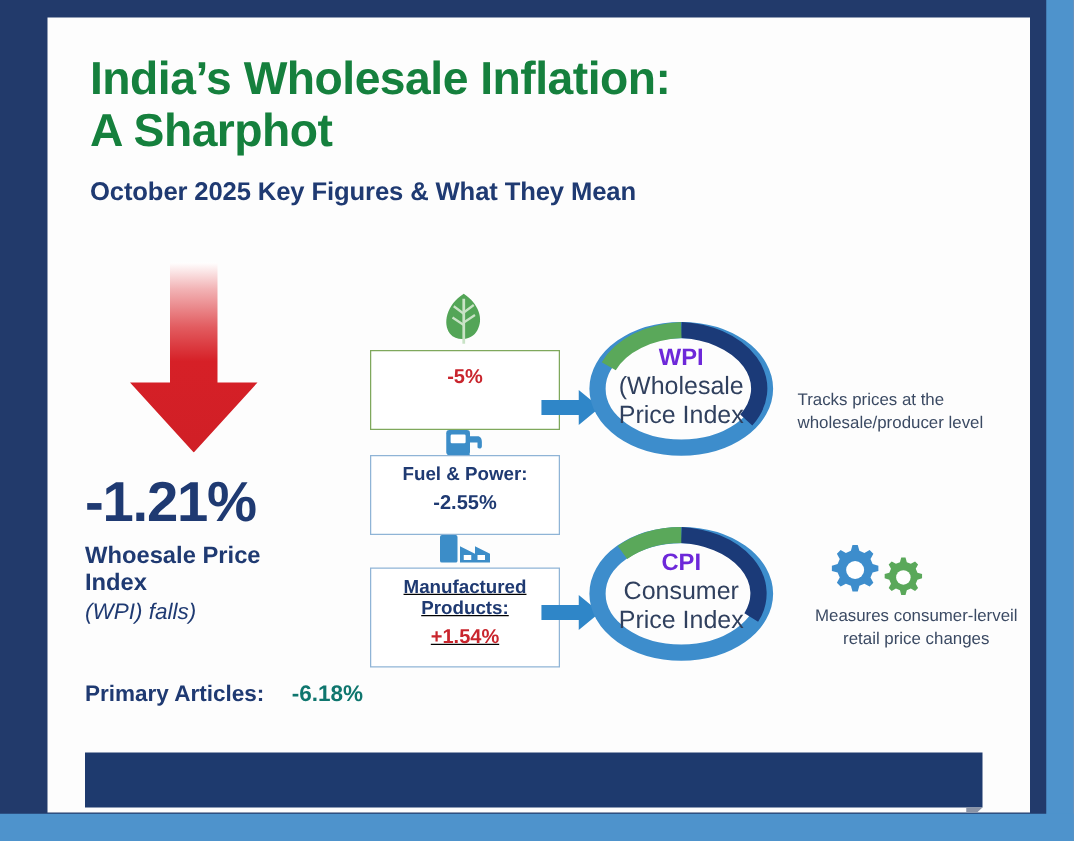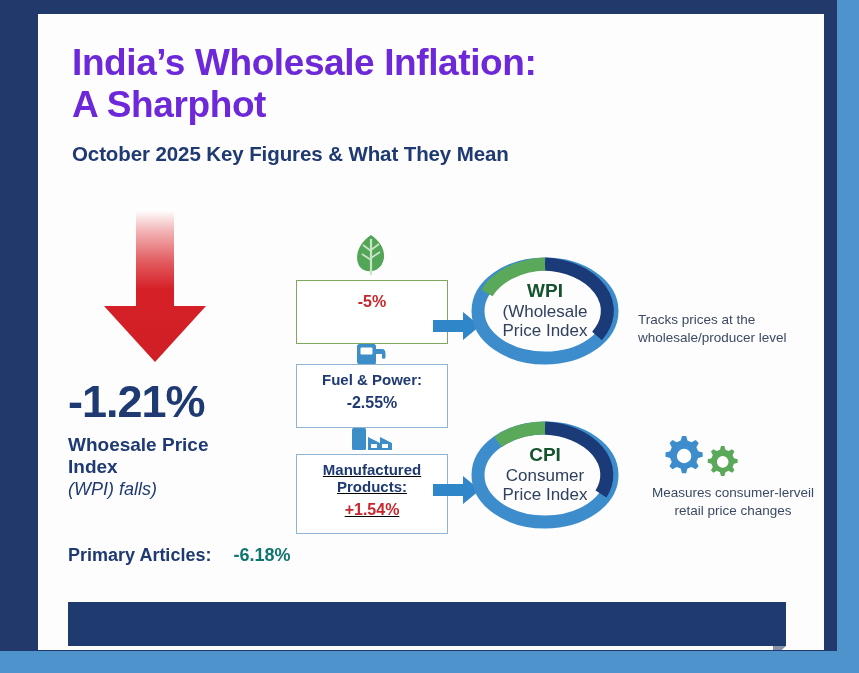--- a/index.html
+++ b/index.html
@@ -47,21 +47,21 @@
     top: 14px;
     width: 786px;
     height: 636px;
     background: #fdfdfd;
     overflow: hidden;
   }
 
   
   #header-block { position: absolute; left: 34px; top: 28px; width: 700px; }
   .title-line {
-    color: #6d28d9;
+    color: #15803d;
     font-size: 37px;
     font-weight: bold;
     line-height: 1.13;
     letter-spacing: -0.4px;
     white-space: nowrap;
   }
   .subtitle-line {
     color: #1f3a72;
     font-size: 20.5px;
     font-weight: bold;
@@ -150,22 +150,22 @@
     position: absolute;
     left: 0; top: 0;
     width: 100%; height: 100%;
     display: flex;
     flex-direction: column;
     align-items: center;
     justify-content: center;
     text-align: center;
     pointer-events: none;
   }
-  .donut-t1 { color: #14532d; font-size: 19px; font-weight: bold; line-height: 1.1; }
-  .donut-t2 { color: #30405e; font-size: 17px; font-weight: normal; line-height: 1.16; }
+  .donut-t1 { color: #6d28d9; font-size: 19px; font-weight: bold; line-height: 1.1; }
+  .donut-t2 { color: #30405e; font-size: 20px; font-weight: normal; line-height: 1.16; }
 
   .caption {
     position: absolute;
     color: #3b4a63;
     font-size: 13.5px;
     line-height: 1.32;
   }
 
   
   #footer-banner {

